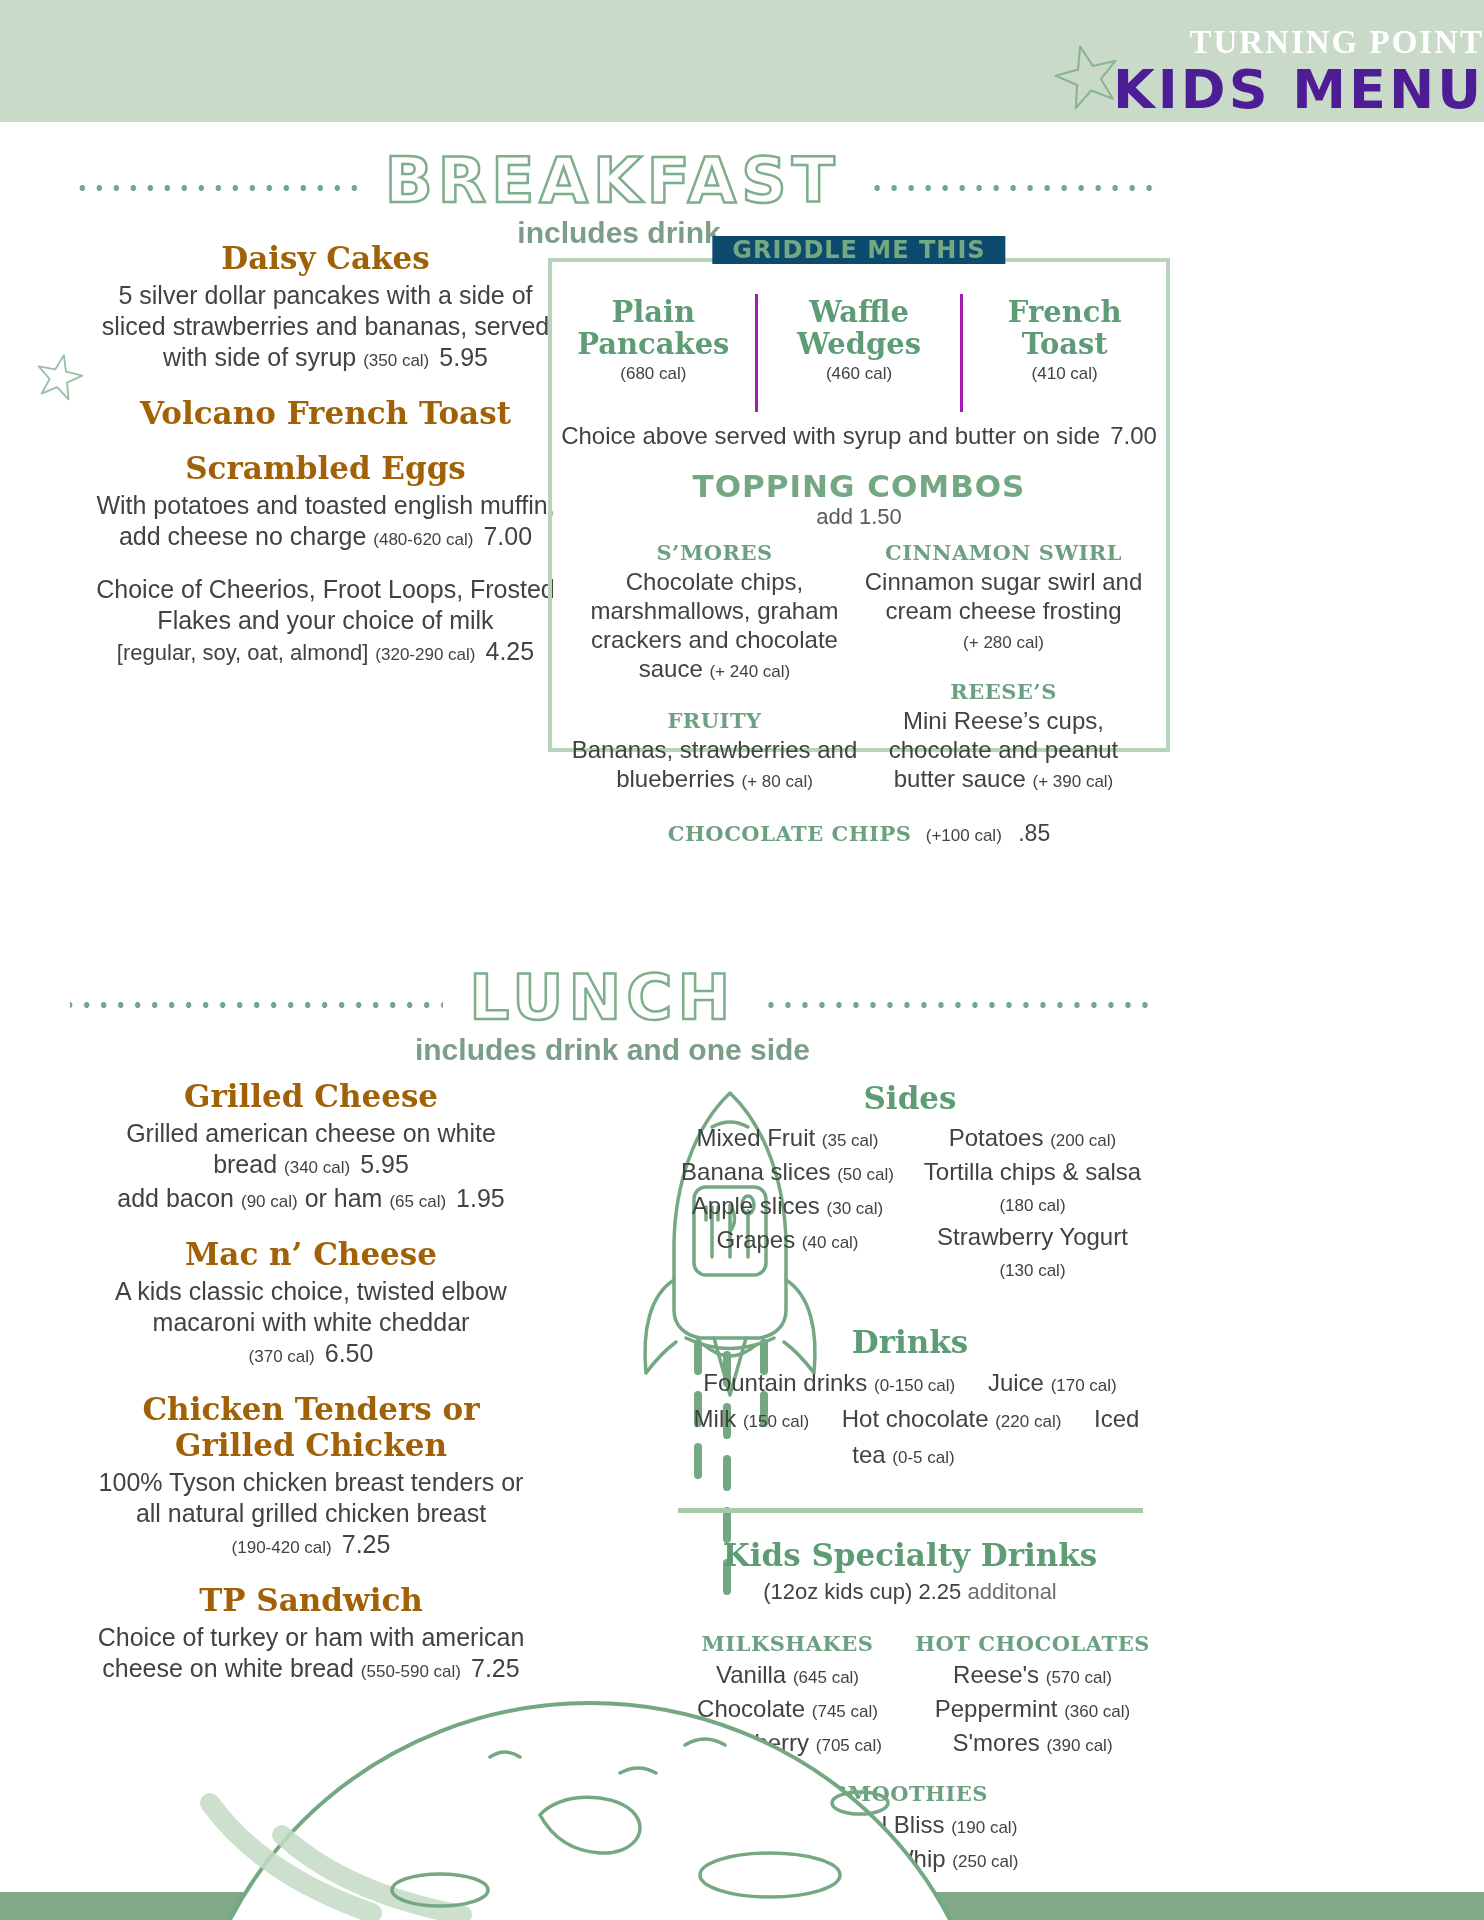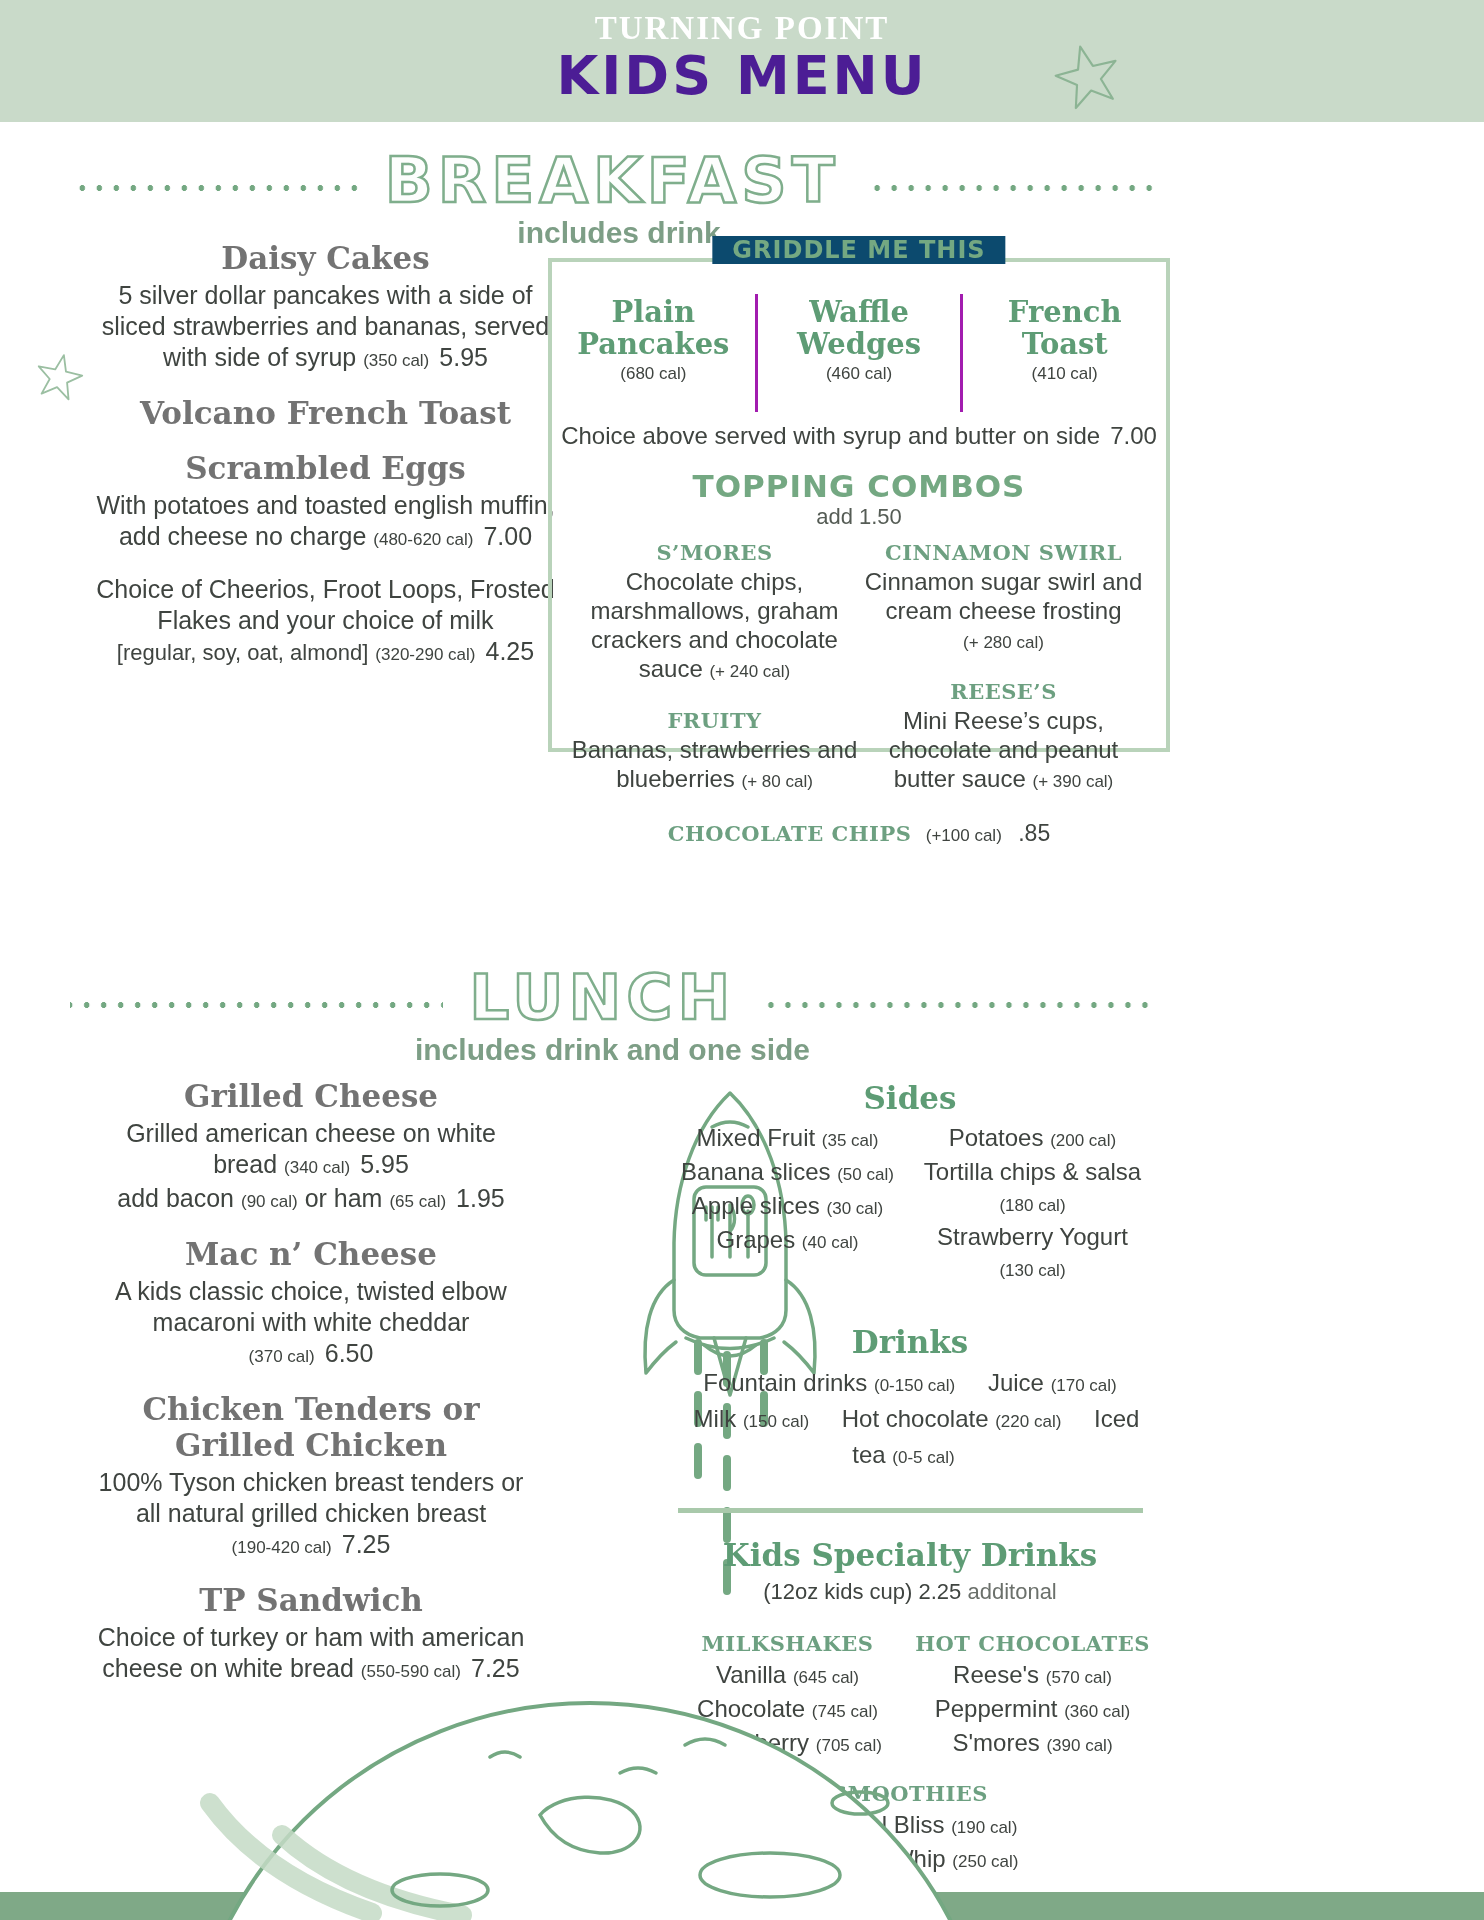--- a/index.html
+++ b/index.html
@@ -1,42 +1,42 @@
 <!DOCTYPE html>
 <html><head>
 <meta charset="utf-8">
 <style>
   * { margin:0; padding:0; box-sizing:border-box; }
   body { background:#e8e8e8; font-family:"Liberation Sans", sans-serif; }
   .page { position:relative; width:1484px; height:1920px; background:#ffffff; overflow:hidden; margin:0 auto; }
 
   
   .header { position:absolute; left:0; top:0; width:1484px; height:122px; background:#c9dac9; }
-  .header-inner { position:absolute; left:0; top:10px; width:100%; text-align:center; }
+  .header-inner { position:absolute; left:0; top:24px; width:100%; text-align:right; }
   .brand { font-family:"Liberation Serif", serif; font-weight:bold; color:#ffffff; font-size:33px; letter-spacing:2px; }
   .title { font-family:"DejaVu Sans", sans-serif; font-weight:800; color:#4c1d95; font-size:54px; letter-spacing:3px; line-height:58px; }
   .star { position:absolute; }
   .star svg { display:block; }
   .star-tr { left:1052px; top:42px; width:72px; height:72px; transform:rotate(-14deg); }
   .star-left { left:33px; top:352px; width:52px; height:52px; transform:rotate(12deg); }
 
   
   .section-block { position:absolute; text-align:center; }
   .head-row { display:flex; justify-content:center; align-items:center; }
   .dots { height:8px; margin-top:14px;
           background-image:radial-gradient(circle, #74a882 2.7px, rgba(0,0,0,0) 3.1px);
           background-size:17px 8px; background-repeat:repeat-x; background-position:center; }
   .outline-word { font-family:"DejaVu Sans", sans-serif; font-weight:800; font-size:63px; letter-spacing:5px;
                   color:#fdfefd; -webkit-text-stroke:2.5px #7fae8c; padding:0 26px; line-height:66px; }
   .section-note { font-size:30px; color:#7d9e86; margin-top:2px;font-weight:bold; }
 
   
   .menu-col { position:absolute; text-align:center; color:#3f4440; }
   .menu-item { margin-bottom:19px; }
-  .item-name { font-family:"DejaVu Serif", serif; font-weight:bold; color:#737373; font-size:31px; line-height:36px; margin-bottom:4px; }
+  .item-name { font-family:"DejaVu Serif", serif; font-weight:bold; color:#a16207; font-size:31px; line-height:36px; margin-bottom:4px; }
   .item-desc { font-size:25px; line-height:31px; }
   .desc2 { font-size:22px; }
   .cal { font-size:17px; white-space:nowrap; }
   .price { margin-left:10px; }
 
   
   .griddle { position:absolute; left:548px; top:258px; width:622px; height:494px; border:4px solid #b9d3ba; text-align:center; color:#3f4440; }
   .griddle-legend { position:absolute; top:-26px; left:50%; transform:translateX(-50%); background:#0c4a6e; padding:0 20px;
                     font-family:"DejaVu Sans", sans-serif; font-weight:800; font-size:24px; letter-spacing:1px; color:#74a882; white-space:nowrap; }
   .options-row { display:flex; margin-top:32px; height:118px; }

